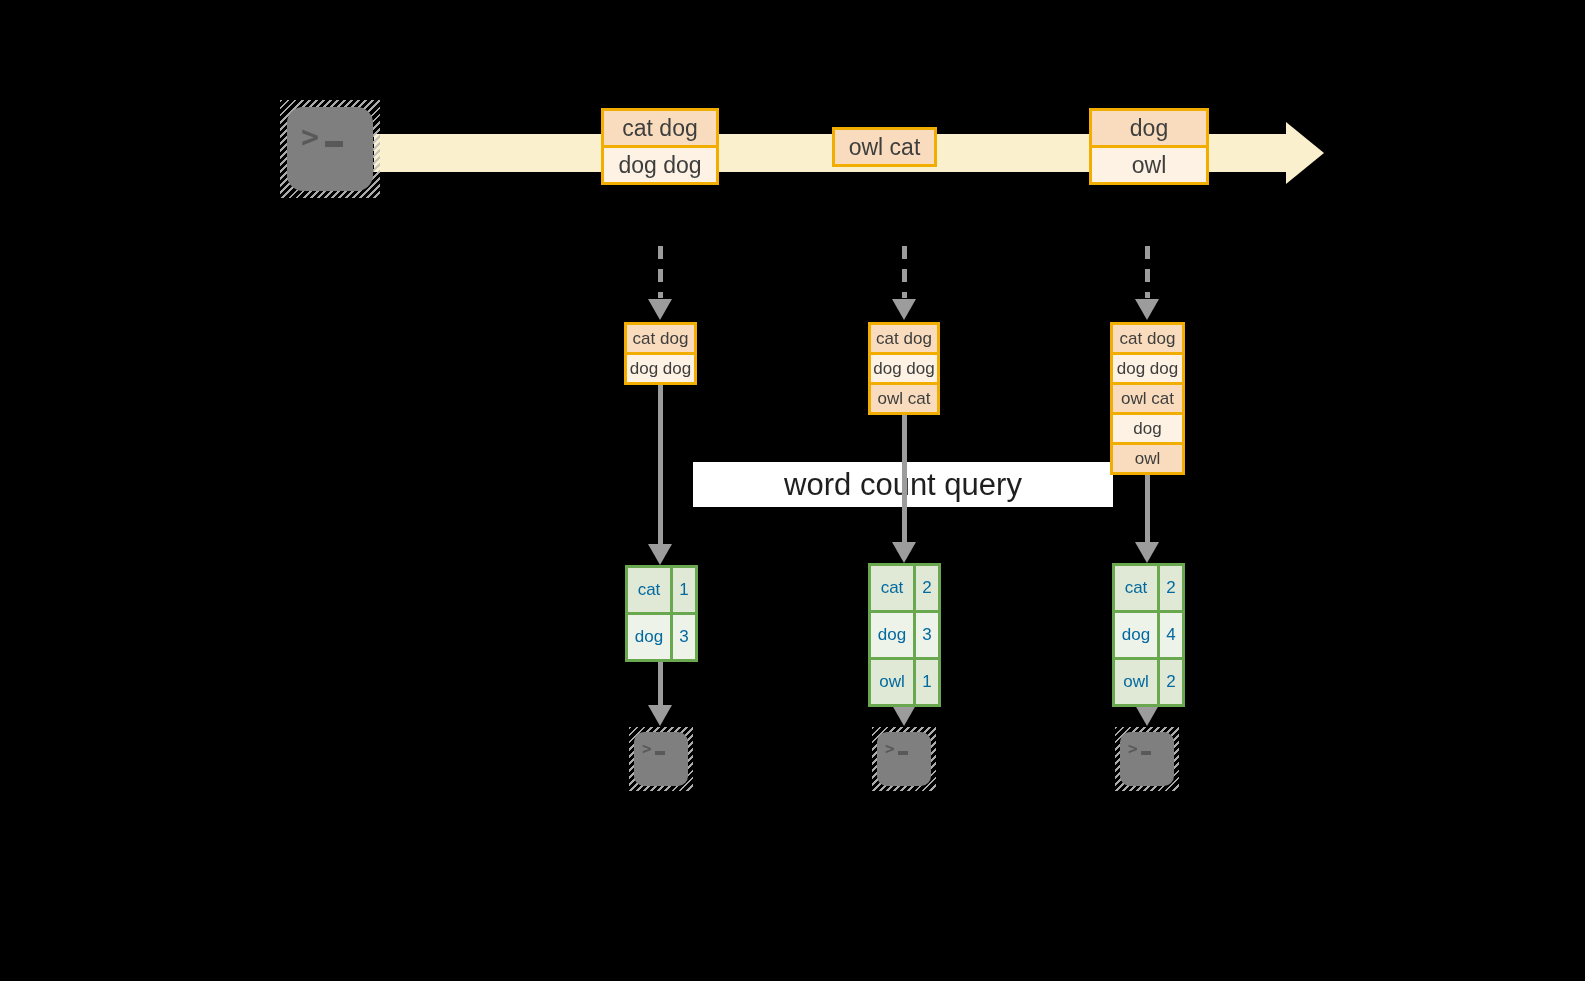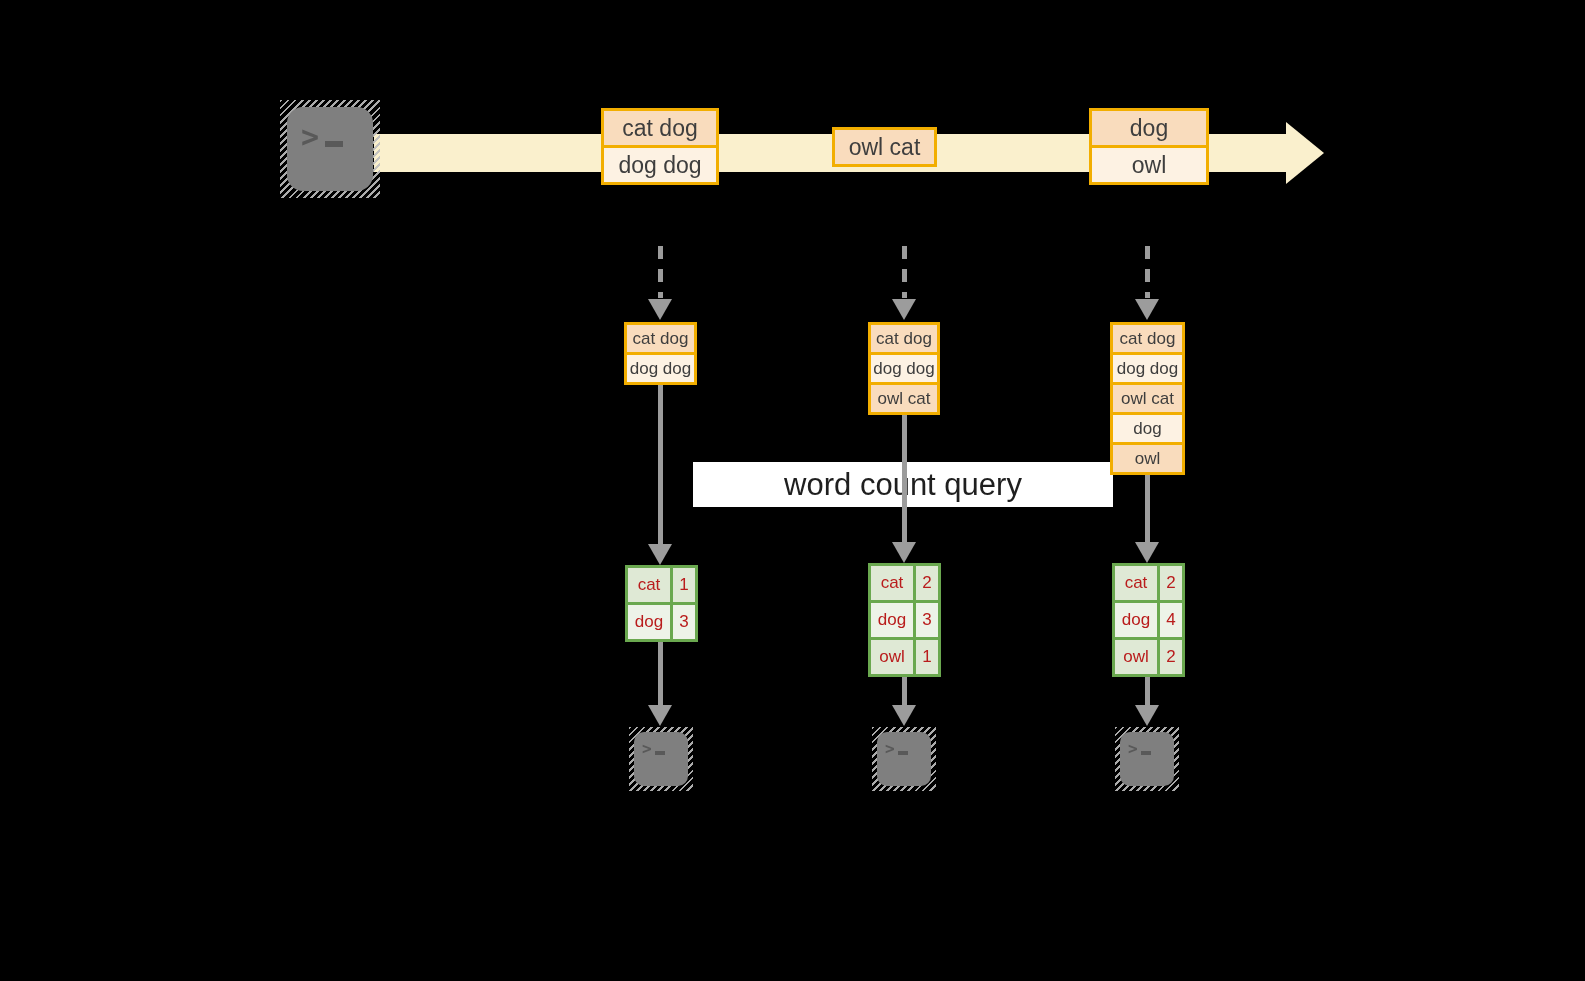--- a/index.html
+++ b/index.html
@@ -42,22 +42,22 @@
              border-top:21px solid #9c9c9c;}
 
   
   .banner{position:absolute;left:693px;top:462px;width:420px;height:45px;background:#ffffff;
           z-index:1;display:flex;align-items:center;justify-content:center;
           font-size:31px;color:#1f1f1f;}
 
   
   .count-table{position:absolute;border:3px solid #6aa84f;background:#6aa84f;z-index:3;
                display:grid;grid-template-columns:42px 22px;gap:3px;}
-  .count-table .cell{height:34px;display:flex;align-items:center;justify-content:center;
-                     font-size:17px;color:#b91c1c;background:#edf3e8;}
+  .count-table .cell{height:44px;display:flex;align-items:center;justify-content:center;
+                     font-size:17px;color:#0369a1;background:#edf3e8;}
   .count-table .cell:nth-child(4n+1),.count-table .cell:nth-child(4n+2){background:#dfe9d5;}
 </style>
 </head>
 <body>
 
 <div class="canvas">
 
   <div class="band"></div>
   <div class="band-head"></div>
 

